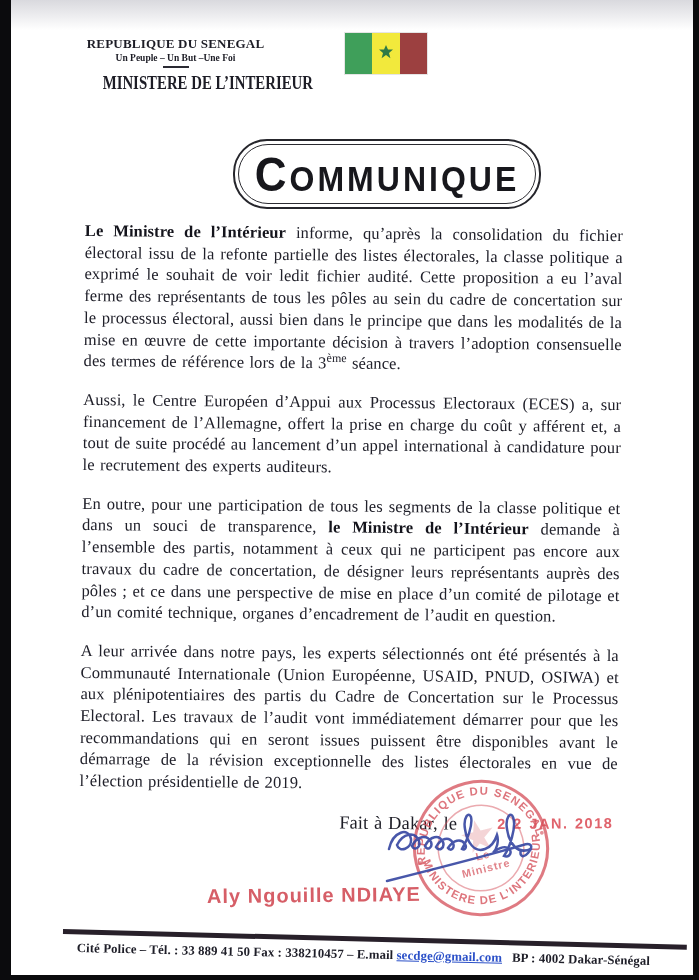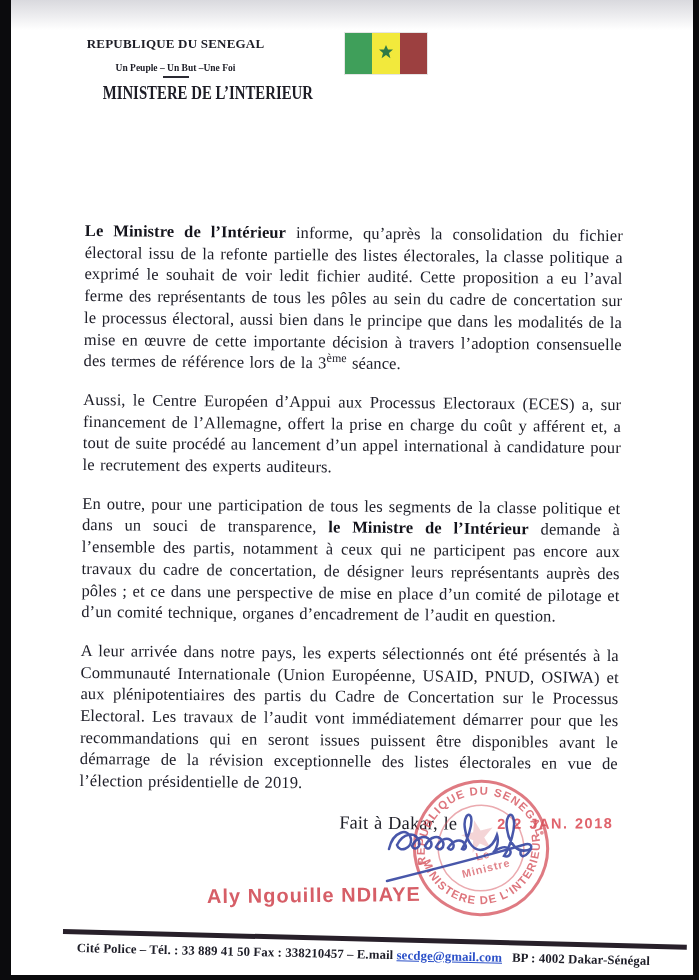--- a/index.html
+++ b/index.html
@@ -17,21 +17,21 @@
     position:absolute;top:0;left:0;right:0;height:30px;
     background:linear-gradient(#d9d9de,rgba(255,255,255,0));
     pointer-events:none;
   }
 
   
   .lh-left{
     position:absolute;left:62px;top:36px;width:205px;text-align:center;color:#1d1d26;
   }
   .republic{font-size:13px;font-weight:700;letter-spacing:.2px}
-  .motto{font-size:9.5px;font-weight:700;margin-top:11px}
+  .motto{font-size:9.5px;font-weight:700;margin-top:1px}
   .lh-rule{width:26px;height:2px;background:#2a2a33;margin:3px auto 4px}
   .ministry{font-size:19px;font-weight:700;white-space:nowrap;display:inline-block;
     transform:scaleX(.78);transform-origin:50% 50%;}
 
   .flag{
     position:absolute;left:334px;top:33px;width:82px;height:41px;display:flex;
     outline:1px solid rgba(0,0,0,.10);
   }
   .stripe{flex:1;position:relative}
   .stripe .star{position:absolute;left:50%;top:50%;transform:translate(-50%,-50%)}
@@ -113,20 +113,23 @@
         <span class="star">
           <svg width="16" height="16" viewBox="-8 -8 16 16">
             <polygon points="0,-7 2,-2.4 7,-2.4 3,1 4.4,6.2 0,3 -4.4,6.2 -3,1 -7,-2.4 -2,-2.4" fill="#2f7a46"></polygon>
           </svg>
         </span>
       </div>
       <div class="stripe" style="background:#9c4040"></div>
     </div>
   </header>
 
+  <div class="communique-box">
+    <div class="communique-text">COMMUNIQUE</div>
+  </div>
 
   <main class="body-copy">
     <p><b>Le Ministre de l’Intérieur</b><span> informe, qu’après la consolidation du fichier électoral issu de la refonte partielle des listes électorales, la classe politique a exprimé le souhait de voir ledit fichier audité. Cette proposition a eu l’aval ferme des représentants de tous les pôles au sein du cadre de concertation sur le processus électoral, aussi bien dans le principe que dans les modalités de la mise en œuvre de cette importante décision à travers l’adoption consensuelle des termes de référence lors de la 3</span><sup>ème</sup><span> séance.</span></p>
     <p>Aussi, le Centre Européen d’Appui aux Processus Electoraux (ECES) a, sur financement de l’Allemagne, offert la prise en charge du coût y afférent et, a tout de suite procédé au lancement d’un appel international à candidature pour le recrutement des experts auditeurs.</p>
     <p><span>En outre, pour une participation de tous les segments de la classe politique et dans un souci de transparence, </span><b>le Ministre de l’Intérieur</b><span> demande à l’ensemble des partis, notamment à ceux qui ne participent pas encore aux travaux du cadre de concertation, de désigner leurs représentants auprès des pôles ; et ce dans une perspective de mise en place d’un comité de pilotage et d’un comité technique, organes d’encadrement de l’audit en question.</span></p>
     <p>A leur arrivée dans notre pays, les experts sélectionnés ont été présentés à la Communauté Internationale (Union Européenne, USAID, PNUD, OSIWA) et aux plénipotentiaires des partis du Cadre de Concertation sur le Processus Electoral. Les travaux de l’audit vont immédiatement démarrer pour que les recommandations qui en seront issues puissent être disponibles avant le démarrage de la révision exceptionnelle des listes électorales en vue de l’élection présidentielle de 2019.</p>
 
     <div class="dateline">
       <span>Fait à Dakar, le</span><span class="date-stamp">2 2  JAN. 2018</span>
     </div>

